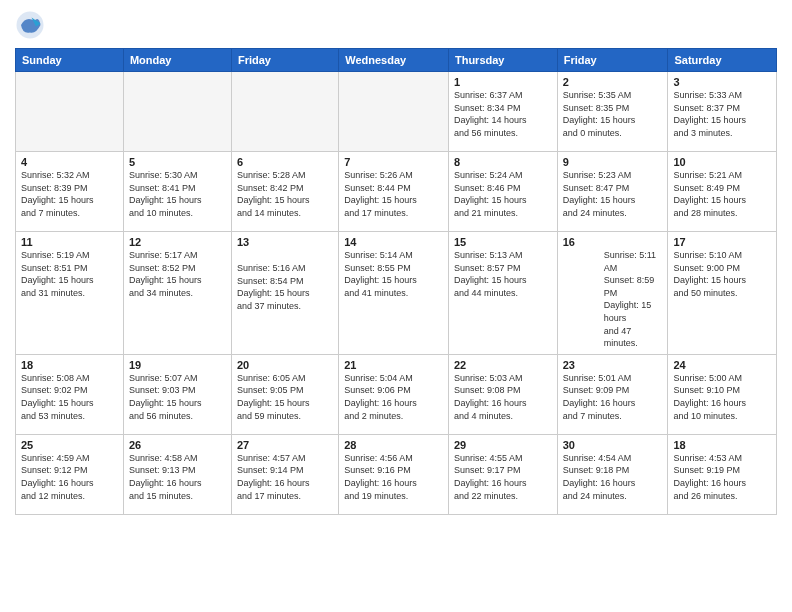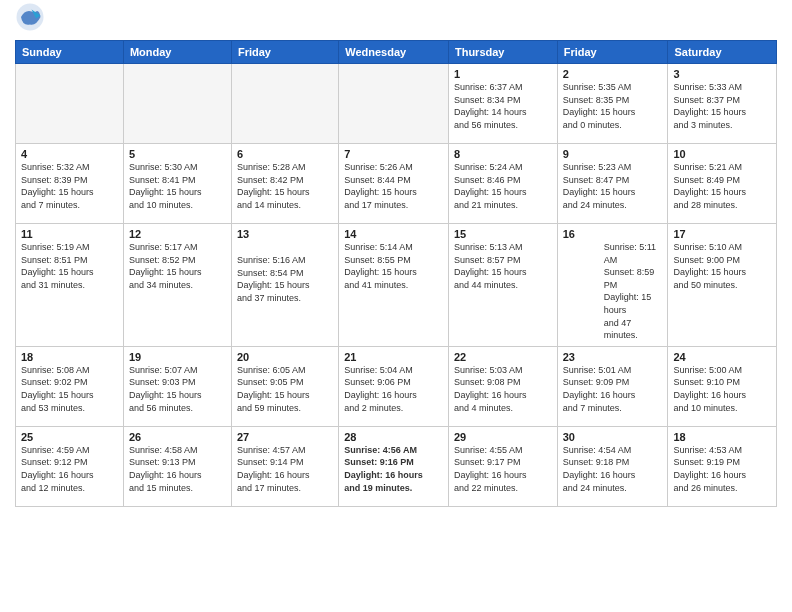--- a/index.html
+++ b/index.html
@@ -6,21 +6,21 @@
     body {
       width: 792px;
       height: 612px;
       font-family: Arial, sans-serif;
       background: #fff;
       overflow: hidden;
     }
     .page {
       width: 792px;
       height: 612px;
-      padding: 2px 15px;
+      padding: 10px 15px;
       border-radius: 14px;
     }
     .header {
       display: flex;
       justify-content: space-between;
       align-items: flex-start;
       margin-bottom: 8px;
     }
     .logo {
       display: flex;
@@ -330,21 +330,21 @@
           </td>
           <td>
             <span class="day-number">27</span>
             <div class="day-info" style="white-space: pre-line;">Sunrise: 4:57 AM
 Sunset: 9:14 PM
 Daylight: 16 hours
 and 17 minutes.</div>
           </td>
           <td>
             <span class="day-number">28</span>
-            <div class="day-info" style="white-space: pre-line; font-weight: bold;">Sunrise: 4:56 AM
+            <div class="day-info" style="white-space: pre-line;">Sunrise: 4:56 AM
 Sunset: 9:16 PM
 Daylight: 16 hours
 and 19 minutes.</div>
           </td>
           <td>
             <span class="day-number">29</span>
             <div class="day-info" style="white-space: pre-line;">Sunrise: 4:55 AM
 Sunset: 9:17 PM
 Daylight: 16 hours
 and 22 minutes.</div>

